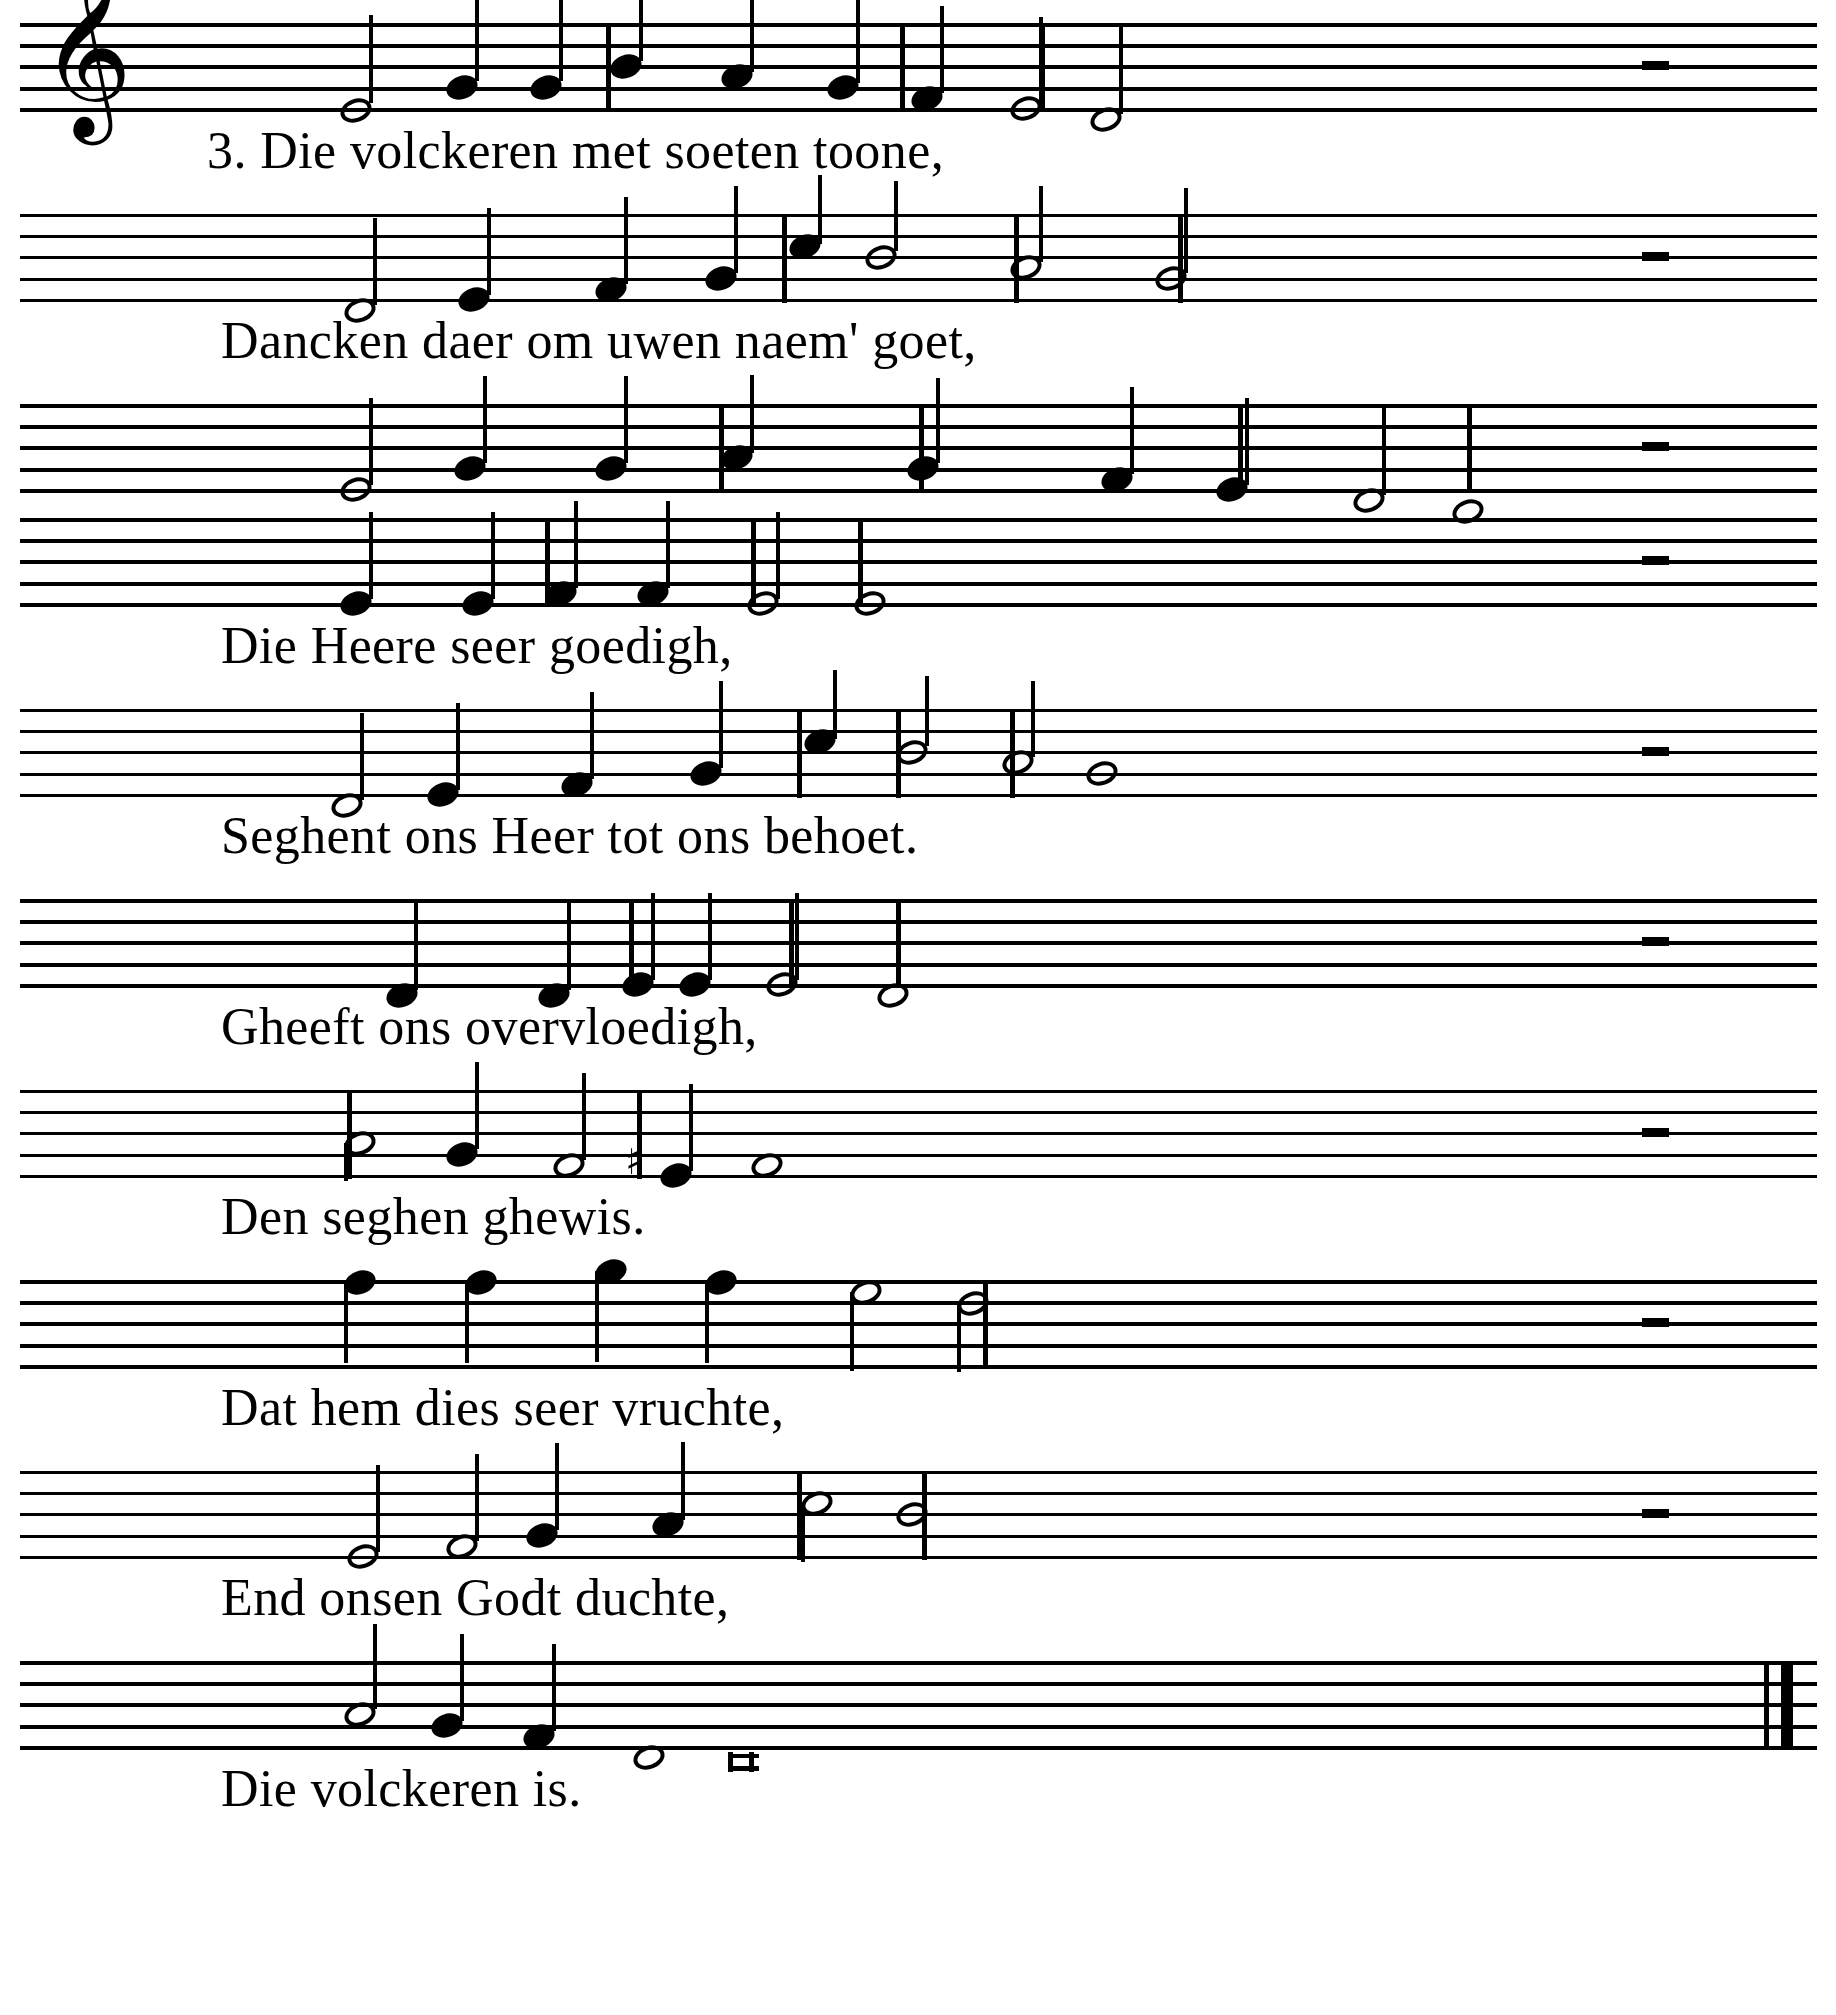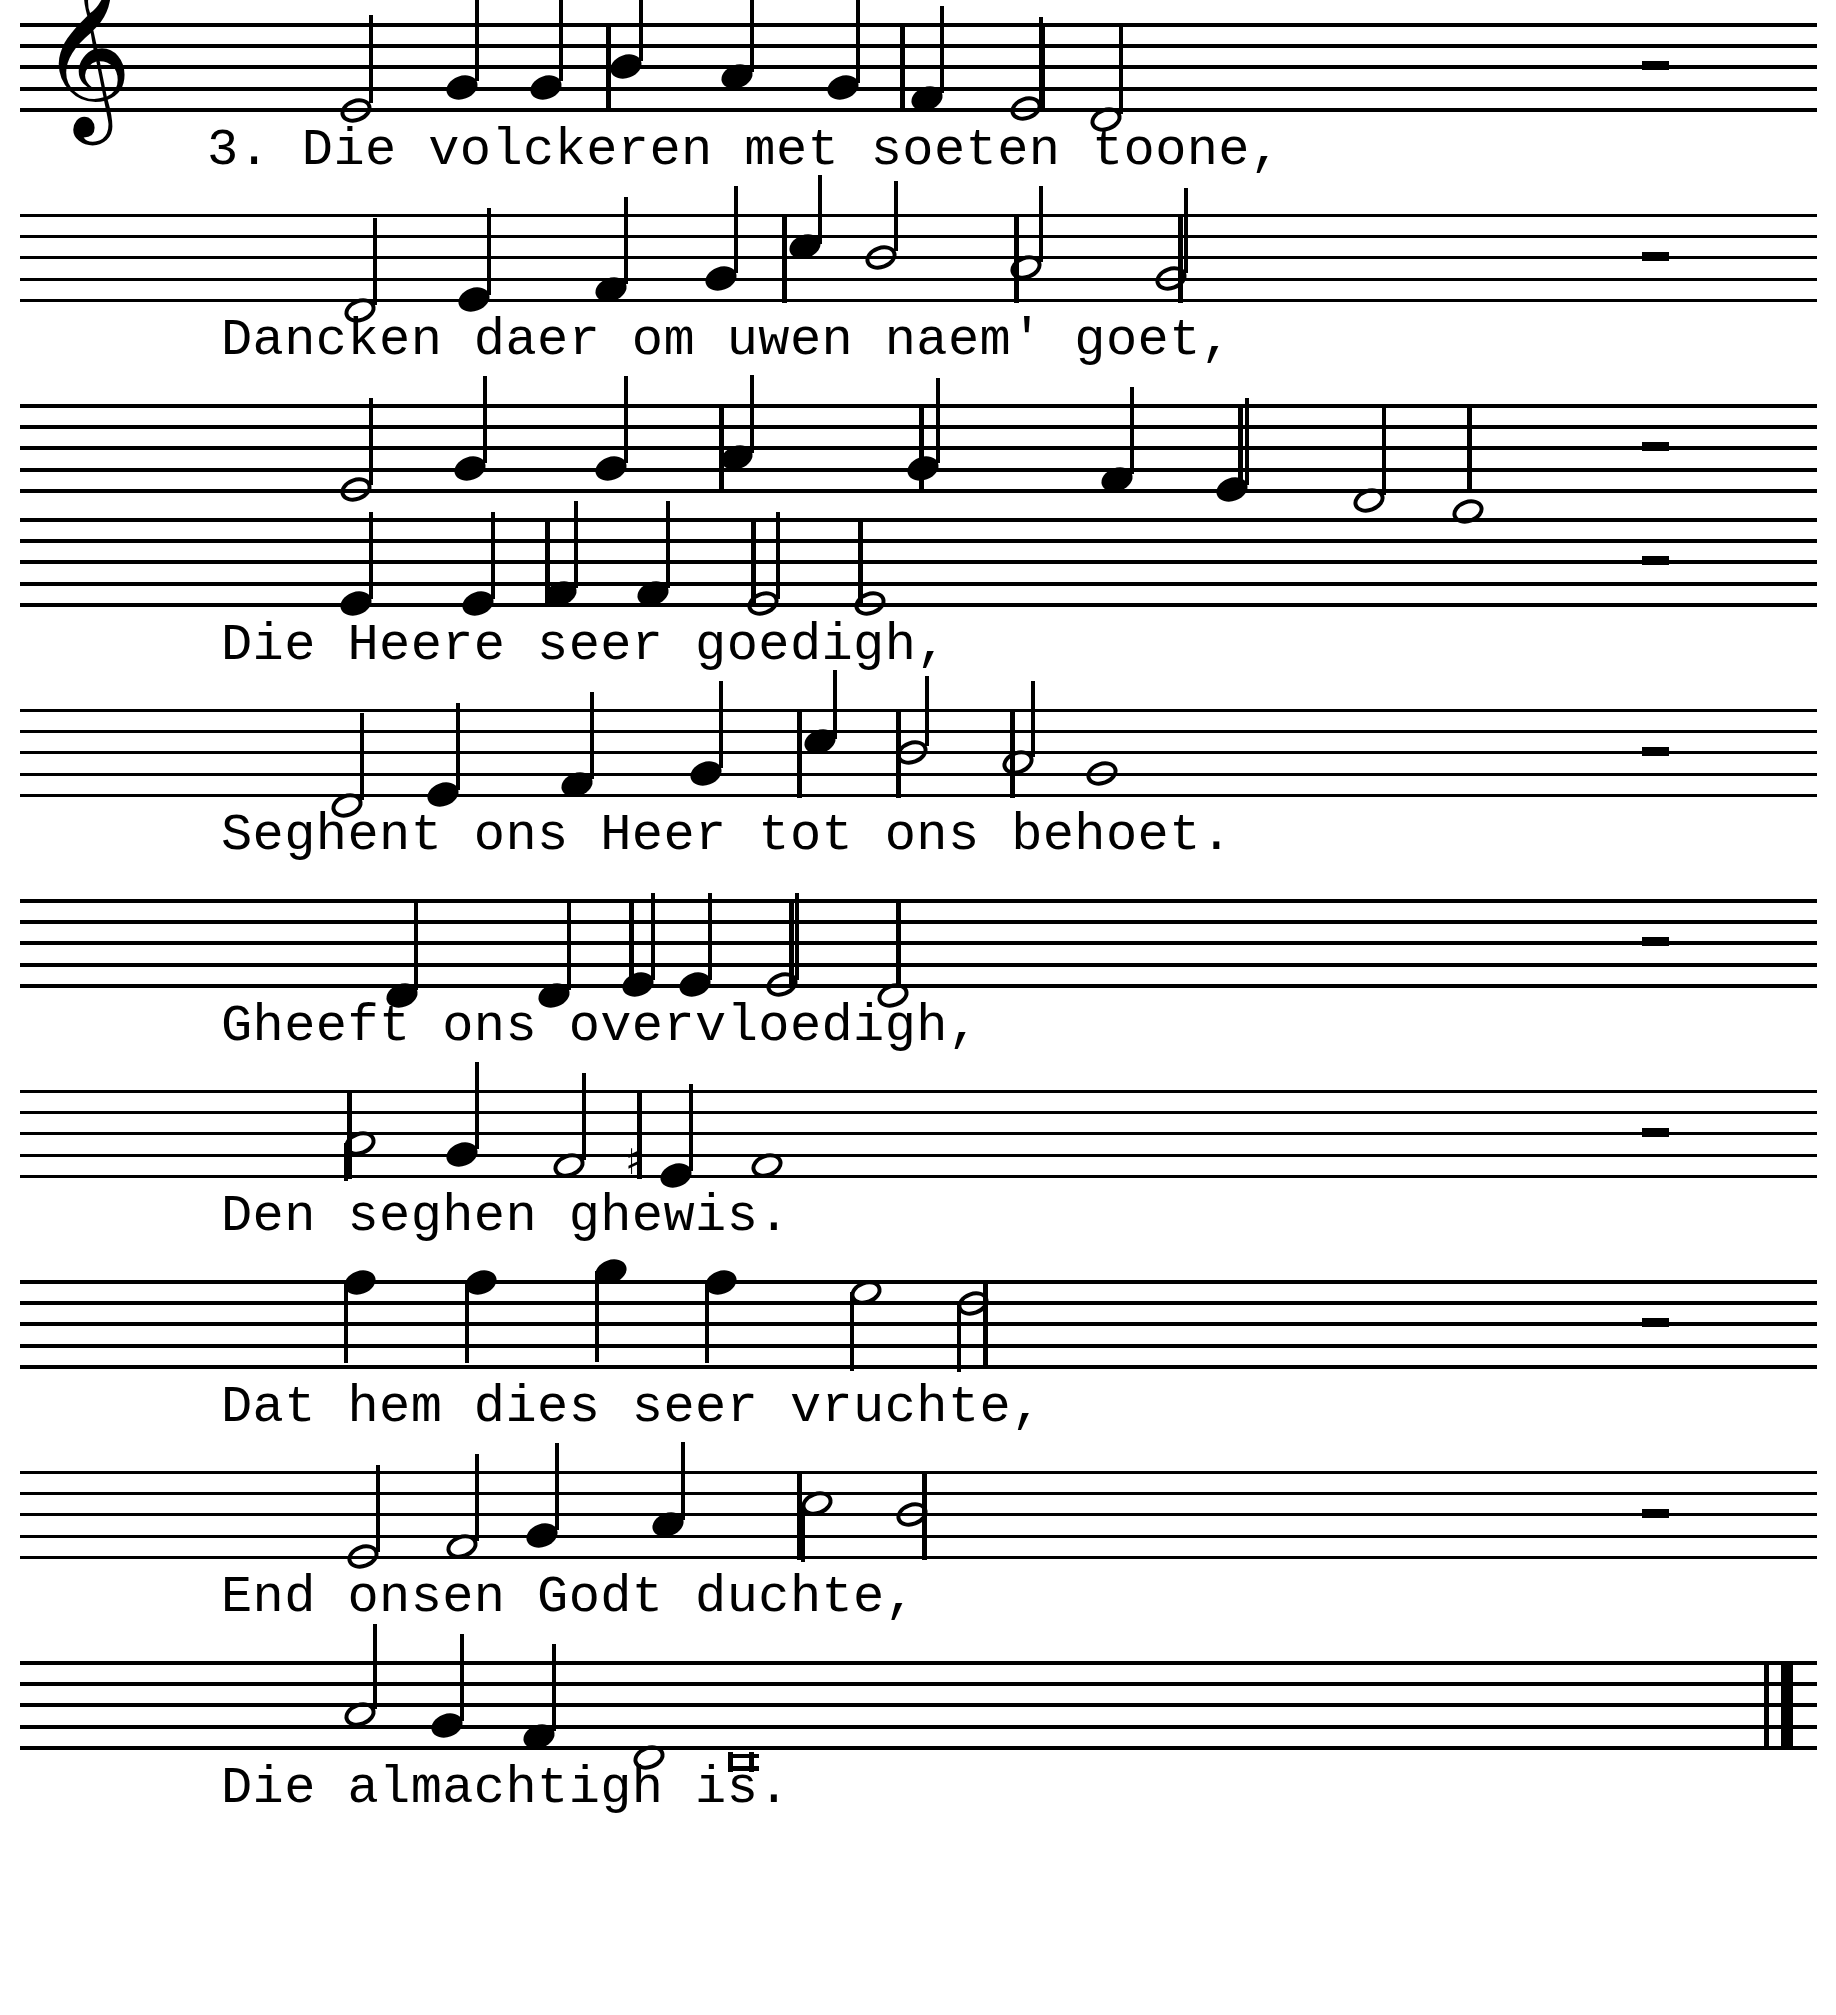--- a/index.html
+++ b/index.html
@@ -108,21 +108,21 @@
     content: "";
     position: absolute;
     left: 0;
     width: 26px;
     height: 4.6px;
     background: #000;
   }
   .brevis::before { top: 1.5px; }
   .brevis::after { bottom: 1.5px; }
   .lyric {
-    font-family: Liberation Mono, monospace;
+    font-family: Liberation Serif, serif;
     font-size: 52px;
     line-height: 1.12;
     padding-left: 221px;
     margin: 7.6px 0 10.7px 0;
     white-space: nowrap;
     letter-spacing: 0.4px;
   }
   .lyric.indent-first {
     padding-left: 207px;
   }
@@ -483,17 +483,17 @@
       <div class="note" style="left:503px; top:87px;"></div>
       <div class="stem" style="left:532px; top:6.1px; height:87px;"></div>
 
       <div class="note half" style="left:613px; top:108px;"></div>
 
       <div class="brevis" style="left:708px; top:114px;"></div>
 
       <div class="barline" style="left:1744px;"></div>
       <div class="barline thick" style="left:1761px;"></div>
     </div>
-    <div class="lyric">Die almachtigh is.</div>
+    <div class="lyric">Die volckeren is.</div>
   </div>
 
 </div>
 
 
 </body></html>

